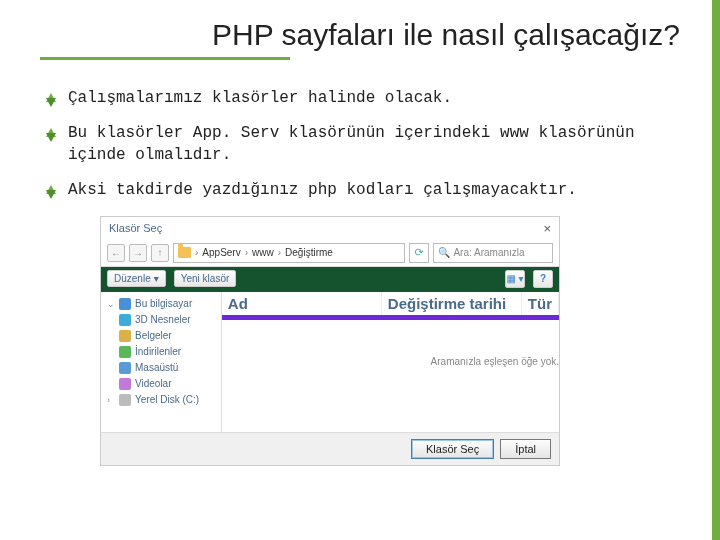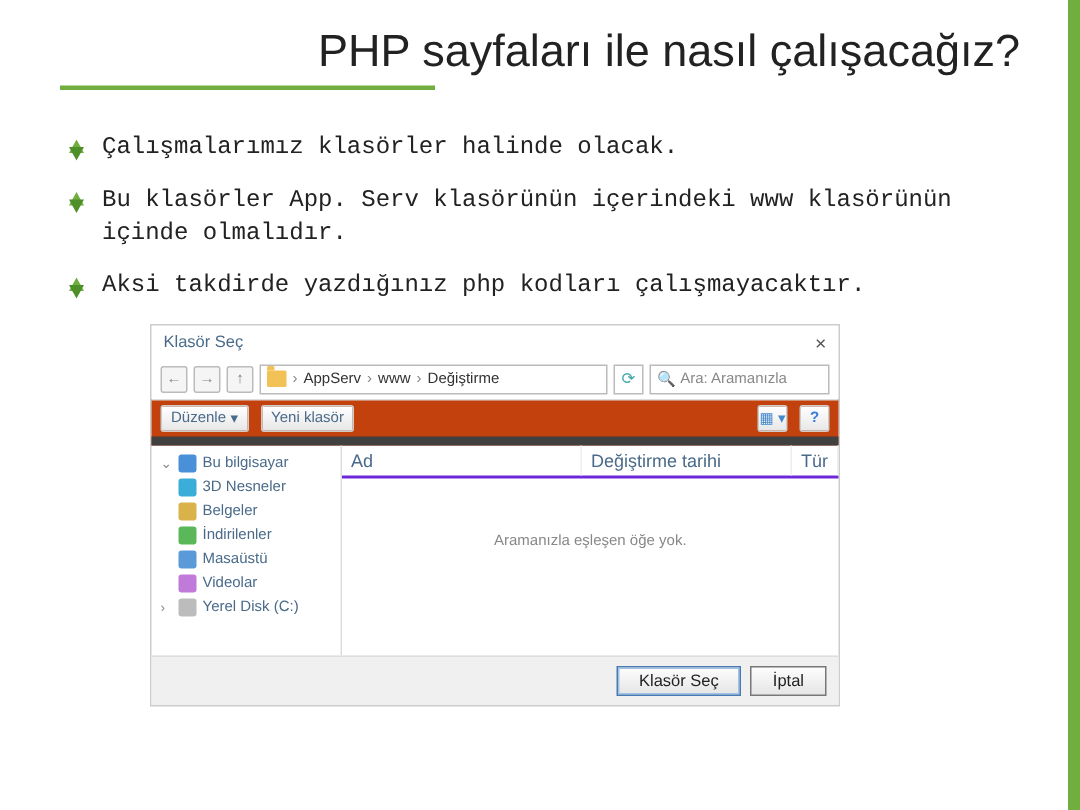--- a/index.html
+++ b/index.html
@@ -137,25 +137,26 @@
   .search-box {
     width: 120px; height: 20px;
     border: 1px solid #bbb;
     display: flex; align-items: center;
     padding: 0 4px;
     color: #888;
   }
   .search-ico { margin-right: 3px; color: #4aa; }
   .dlg-toolbar {
     display: flex;
+    align-items: center;
     padding: 3px 6px;
     gap: 8px;
-    background: #c2410c;
+    background: #14532d;
     border-top: 1px solid #ddd;
-    border-bottom: 6px solid #404040;
+    border-bottom: 1px solid #404040;
   }
   .tb-btn {
     display: flex; align-items: center;
     padding: 2px 6px;
     border: 1px solid transparent;
     background: linear-gradient(#fff,#e7e7e7);
     border: 1px solid #ccc;
     border-radius: 2px;
     color: #4a6a8a;
     gap: 3px;
@@ -196,33 +197,34 @@
   .c-doc { background:#d9b24a; }
   .c-dl { background:#5ab85a; }
   .c-desk { background:#5a9ad9; }
   .c-music { background:#d97aa0; }
   .c-pic { background:#5ac0a0; }
   .c-vid { background:#c07ad9; }
   .c-disk { background:#bcbcbc; }
   .dlg-content { flex: 1; position: relative; }
   .col-headers {
     display: flex;
-    border-bottom: 2px solid #6d28d9;
-    font-size: 12px;
+    border-bottom: 5px solid #6d28d9;
+    font-size: 15px;
     color: #4a6a8a;
+    font-weight: bold;
   }
   .col-headers div {
     padding: 3px 6px;
     border-right: 1px solid #eee;
   }
   .ch-name { flex: 0 0 160px; }
   .ch-date { flex: 0 0 140px; }
   .ch-type { flex: 1; }
   .empty-msg {
-    text-align: center;
+    text-align: right;
     color: #888;
     margin-top: 36px;
     font-size: 10px;
   }
   .dlg-footer {
     display: flex;
     justify-content: flex-end;
     align-items: center;
     gap: 6px;
     padding: 6px 8px;

